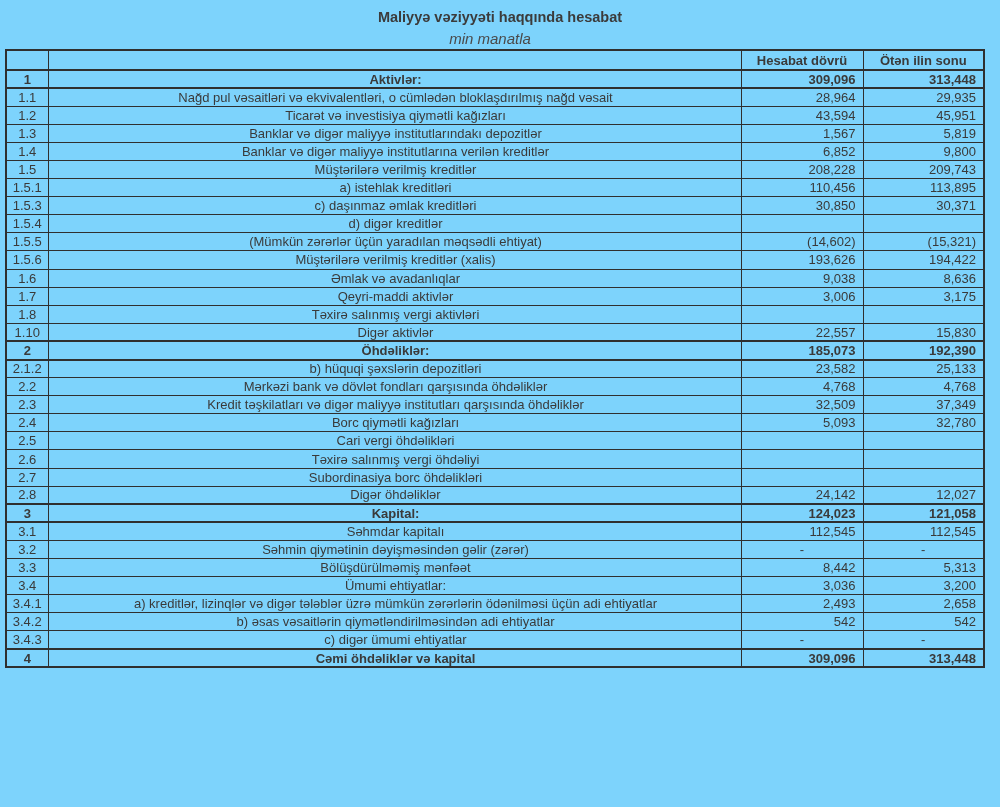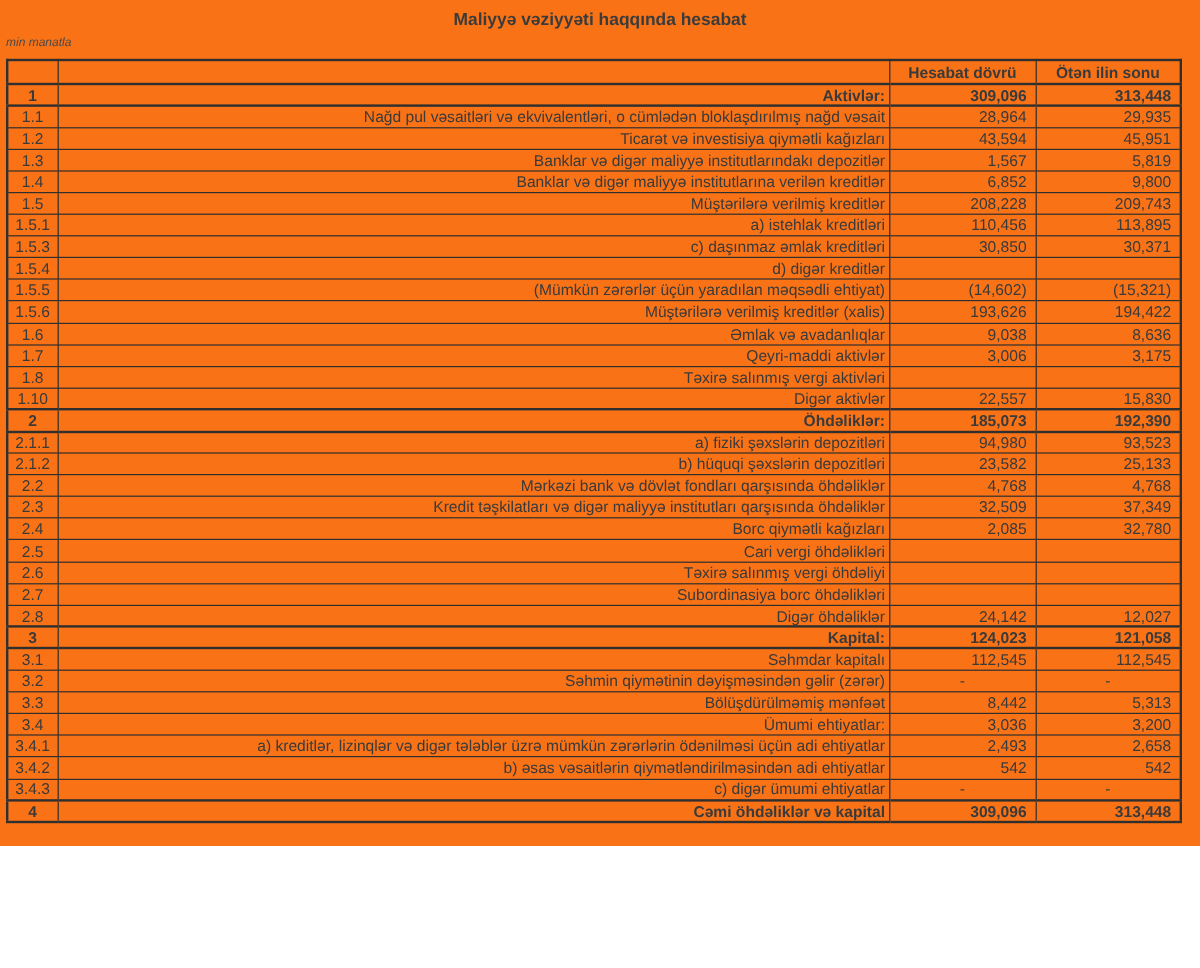--- a/index.html
+++ b/index.html
@@ -4,40 +4,40 @@
 <style>
   * { margin: 0; padding: 0; box-sizing: border-box; }
   html, body {
     width: 1000px;
     background: #ffffff;
     font-family: "Liberation Sans", sans-serif;
     color: #3a3a3a;
   }
   .page {
     width: 1000px;
-    height: 705px;
-    background: #f97316;
+    height: 807px;
+    background: #7dd3fc;
     overflow: hidden;
   }
   .report-title {
     padding-top: 9px;
     text-align: center;
     font-size: 14.5px;
     font-weight: bold;
     color: #3b3b3b;
     height: 27px;
   }
   .table-wrap {
     width: 978px;
     margin-left: 5px;
   }
   .unit-note {
-    text-align: left;
+    text-align: center;
     font-style: italic;
-    font-size: 10px;
+    font-size: 15px;
     color: #4a4a4a;
     padding: 3px 8px 3px 0;
     height: 22px;
   }
   table.fin-table {
     border-collapse: collapse;
     table-layout: fixed;
     width: 978px;
     border: 2.5px solid #2f2f2f;
     padding-left: 32px;
@@ -55,21 +55,21 @@
     overflow: hidden;
     vertical-align: middle;
   }
   .fin-table thead th {
     font-weight: bold;
     text-align: center;
     height: 20px;
     border-bottom-width: 2px;
   }
   td.col-no    { text-align: center; padding: 0 2px; }
-  td.col-label { text-align: right;  padding: 0 3px 0 5px; }
+  td.col-label { text-align: center;  padding: 0 3px 0 5px; }
   td.col-val   { text-align: right; padding: 0 7px 0 2px; }
   td.col-val.dash { text-align: center; padding: 0 2px; }
   tr.section-row td {
     font-weight: bold;
     border-top-width: 2.5px;
     border-bottom-width: 2.5px;
   }
 </style>
 </head>
 <body>
@@ -186,47 +186,41 @@
             <td class="col-val">22,557</td>
             <td class="col-val">15,830</td>
           </tr>
           <tr class="section-row">
             <td class="col-no">2</td>
             <td class="col-label">Öhdəliklər:</td>
             <td class="col-val">185,073</td>
             <td class="col-val">192,390</td>
           </tr>
           <tr>
-            <td class="col-no">2.1.1</td>
-            <td class="col-label">a) fiziki şəxslərin depozitləri</td>
-            <td class="col-val">94,980</td>
-            <td class="col-val">93,523</td>
-          </tr>
-          <tr>
             <td class="col-no">2.1.2</td>
             <td class="col-label">b) hüquqi şəxslərin depozitləri</td>
             <td class="col-val">23,582</td>
             <td class="col-val">25,133</td>
           </tr>
           <tr>
             <td class="col-no">2.2</td>
             <td class="col-label">Mərkəzi bank və dövlət fondları qarşısında öhdəliklər</td>
             <td class="col-val">4,768</td>
             <td class="col-val">4,768</td>
           </tr>
           <tr>
             <td class="col-no">2.3</td>
             <td class="col-label">Kredit təşkilatları və digər maliyyə institutları qarşısında öhdəliklər</td>
             <td class="col-val">32,509</td>
             <td class="col-val">37,349</td>
           </tr>
           <tr>
             <td class="col-no">2.4</td>
             <td class="col-label">Borc qiymətli kağızları</td>
-            <td class="col-val">2,085</td>
+            <td class="col-val">5,093</td>
             <td class="col-val">32,780</td>
           </tr>
           <tr>
             <td class="col-no">2.5</td>
             <td class="col-label">Cari vergi öhdəlikləri</td>
             <td class="col-val"></td>
             <td class="col-val"></td>
           </tr>
           <tr>
             <td class="col-no">2.6</td>

